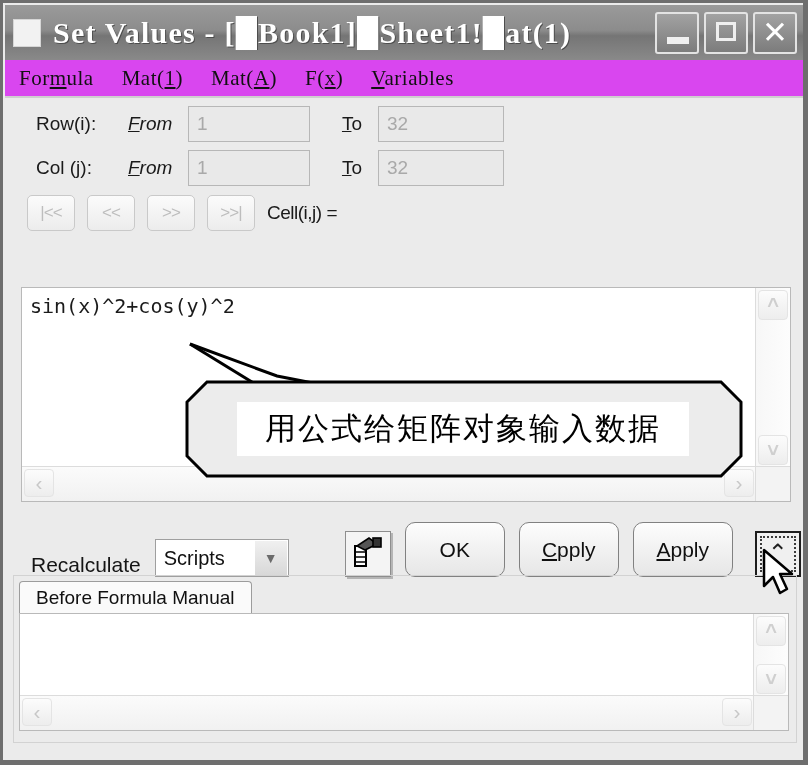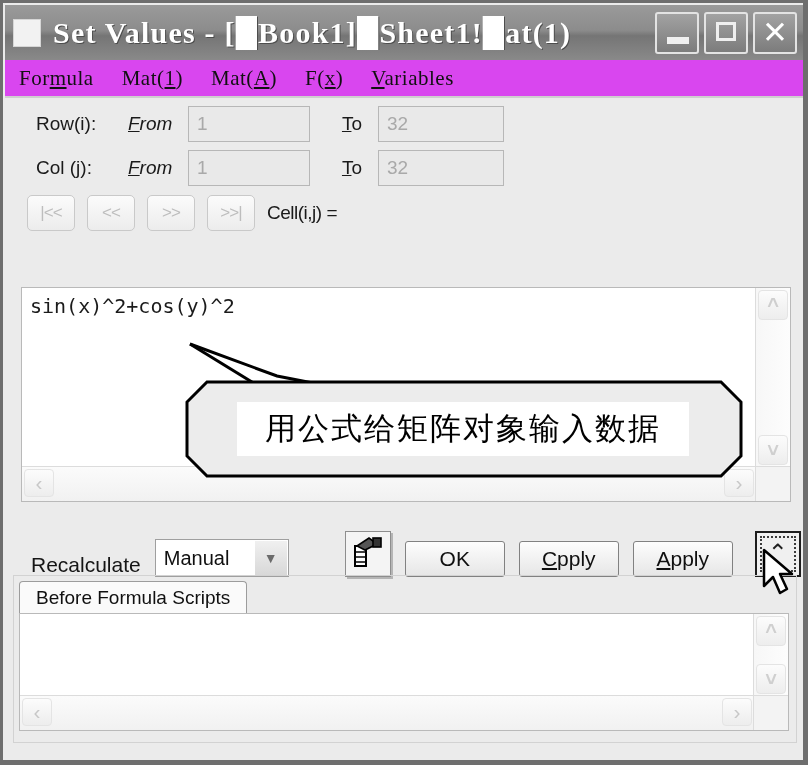--- a/index.html
+++ b/index.html
@@ -307,24 +307,24 @@
     width: 46px; height: 46px;
     border: 1px solid #8e8e8e;
     background: #f4f4f4;
     box-shadow: 2px 2px 0 #b5b5b5;
     position: relative;
     box-sizing: border-box;
   }
   .pushbtn {
     margin-left: 14px;
     min-width: 100px;
-    height: 36px;
+    height: 55px;
     padding: 0 14px;
     border: 1px solid #818181;
-    border-radius: 3px;
+    border-radius: 10px;
     background: linear-gradient(to bottom,#fdfdfd,#e6e6e6);
     font-family: "Liberation Sans", sans-serif;
     font-size: 21px;
     color: #101010;
     display: flex; align-items: center; justify-content: center;
     box-sizing: border-box;
   }
   .pushbtn u { text-decoration: underline; }
   .collapse-btn {
     margin-left: 22px;
@@ -464,21 +464,21 @@
     <svg width="558" height="98" viewBox="0 0 558 98" style="position:absolute;left:0;top:0;">
       <polygon points="22,2 536,2 556,22 556,76 536,96 22,96 2,76 2,22" fill="#ececec" stroke="#000000" stroke-width="3"></polygon>
     </svg>
     <div class="callout-label">用公式给矩阵对象输入数据</div>
   </div>
 
   <div class="btnbar">
     <span class="recalc-label">Recalculate</span>
 
     <span class="combo">
-      <span>Manual</span>
+      <span>Scripts</span>
       <span class="arrowbtn">▼</span>
     </span>
 
     <span class="toolbtn">
       <svg width="40" height="40" viewBox="0 0 40 40" style="position:absolute;left:1px;top:1px;">
         <rect x="8" y="13" width="11" height="20" fill="#fff" stroke="#000" stroke-width="2"></rect>
         <line x1="8" y1="19" x2="19" y2="19" stroke="#000" stroke-width="1.5"></line>
         <line x1="8" y1="24" x2="19" y2="24" stroke="#000" stroke-width="1.5"></line>
         <line x1="8" y1="29" x2="19" y2="29" stroke="#000" stroke-width="1.5"></line>
         <polygon points="10,13 22,5 30,11 18,17" fill="#555" stroke="#000" stroke-width="1.6"></polygon>
@@ -500,21 +500,21 @@
 
     <span class="collapse-btn">
       <span class="focusring"></span>
       <span class="chev">⌃</span>
     </span>
   </div>
 
   <div class="outer-frame"></div>
 
   <div class="tabstrip">
-    <div class="tab">Before Formula Scripts</div>
+    <div class="tab">Before Formula Manual</div>
   </div>
 
   <div class="script-wrap">
     <div class="formula-text" style="font-size:19px;"></div>
 
     <div class="vscroll">
       <div class="sb-btn sb-up">^</div>
       <div class="sb-btn sb-dn">˅</div>
     </div>
 

